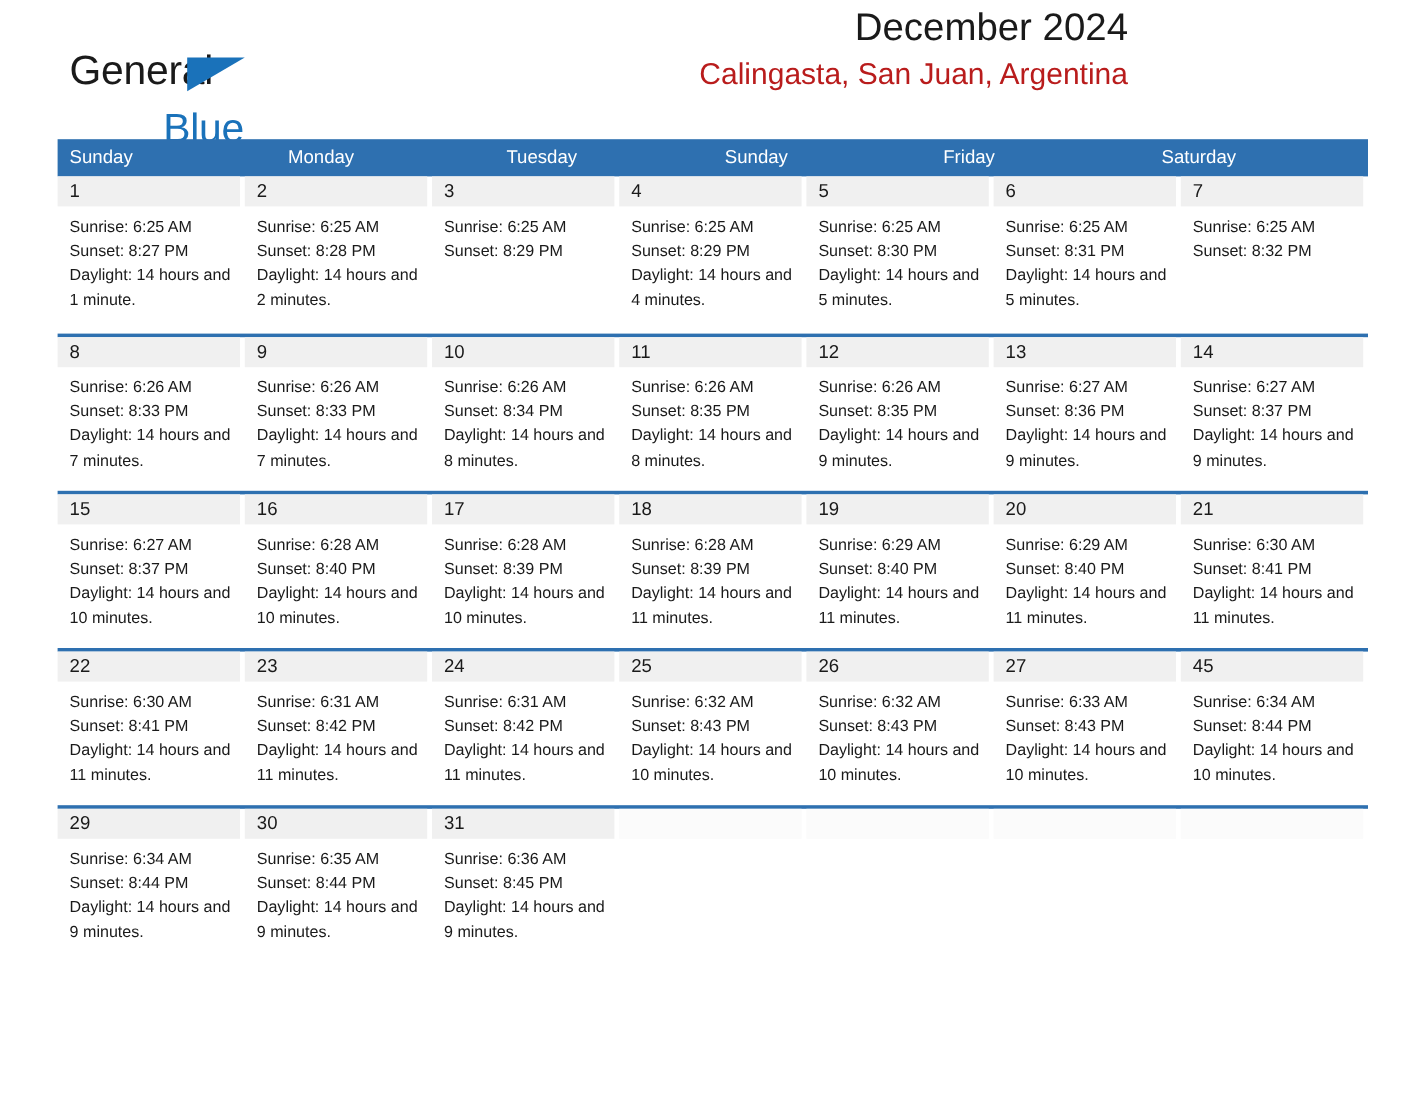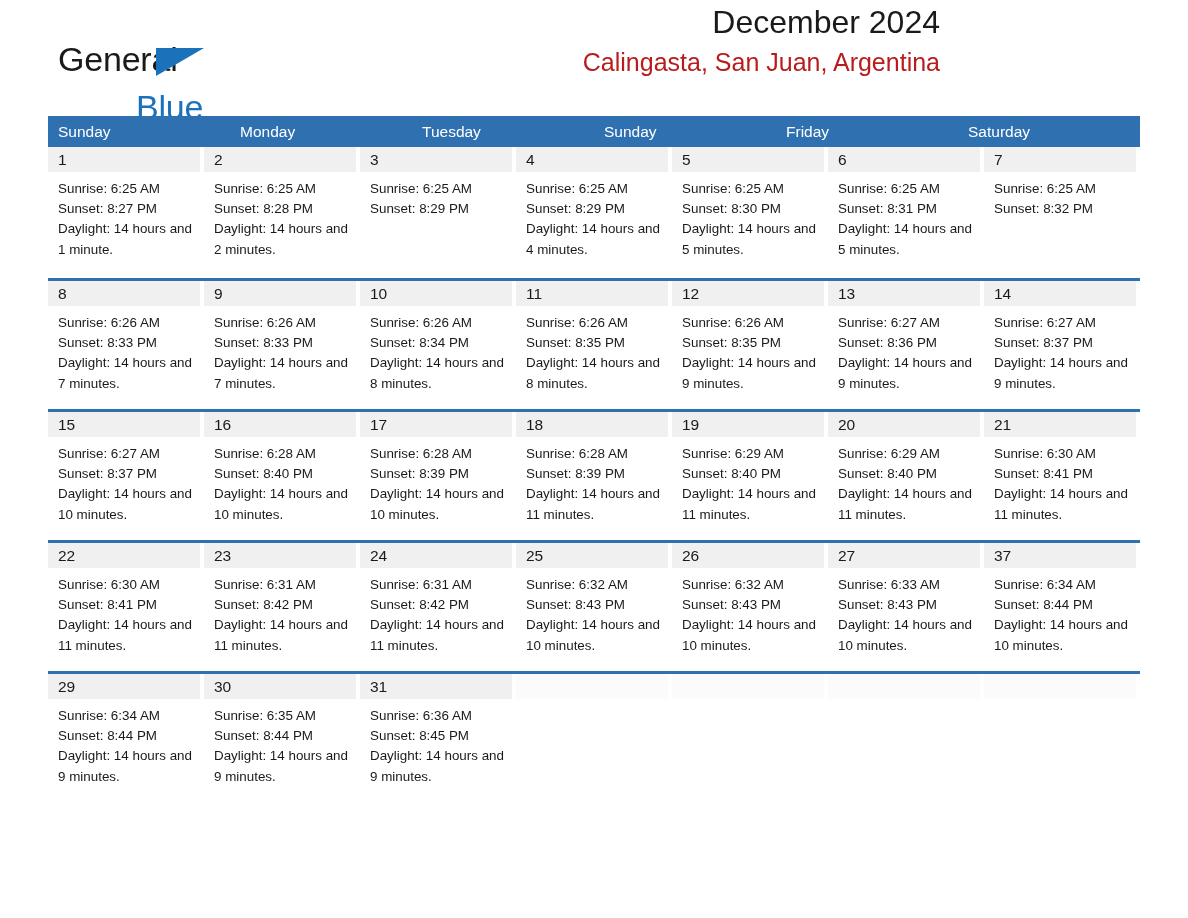--- a/index.html
+++ b/index.html
@@ -448,21 +448,21 @@
         <div class="daynum">27</div>
         <div class="day-body">
           <div>Sunrise: 6:33 AM</div>
           <div>Sunset: 8:43 PM</div>
           <div class="dl">Daylight: 14 hours and 10 minutes.</div>
         </div>
           </div>
         </div>
       <div class="day">
           <div class="day-inner">
-        <div class="daynum">37</div>
+        <div class="daynum">45</div>
         <div class="day-body">
           <div>Sunrise: 6:34 AM</div>
           <div>Sunset: 8:44 PM</div>
           <div class="dl">Daylight: 14 hours and 10 minutes.</div>
         </div>
           </div>
         </div>
     </div>
 
     <div class="week last">

